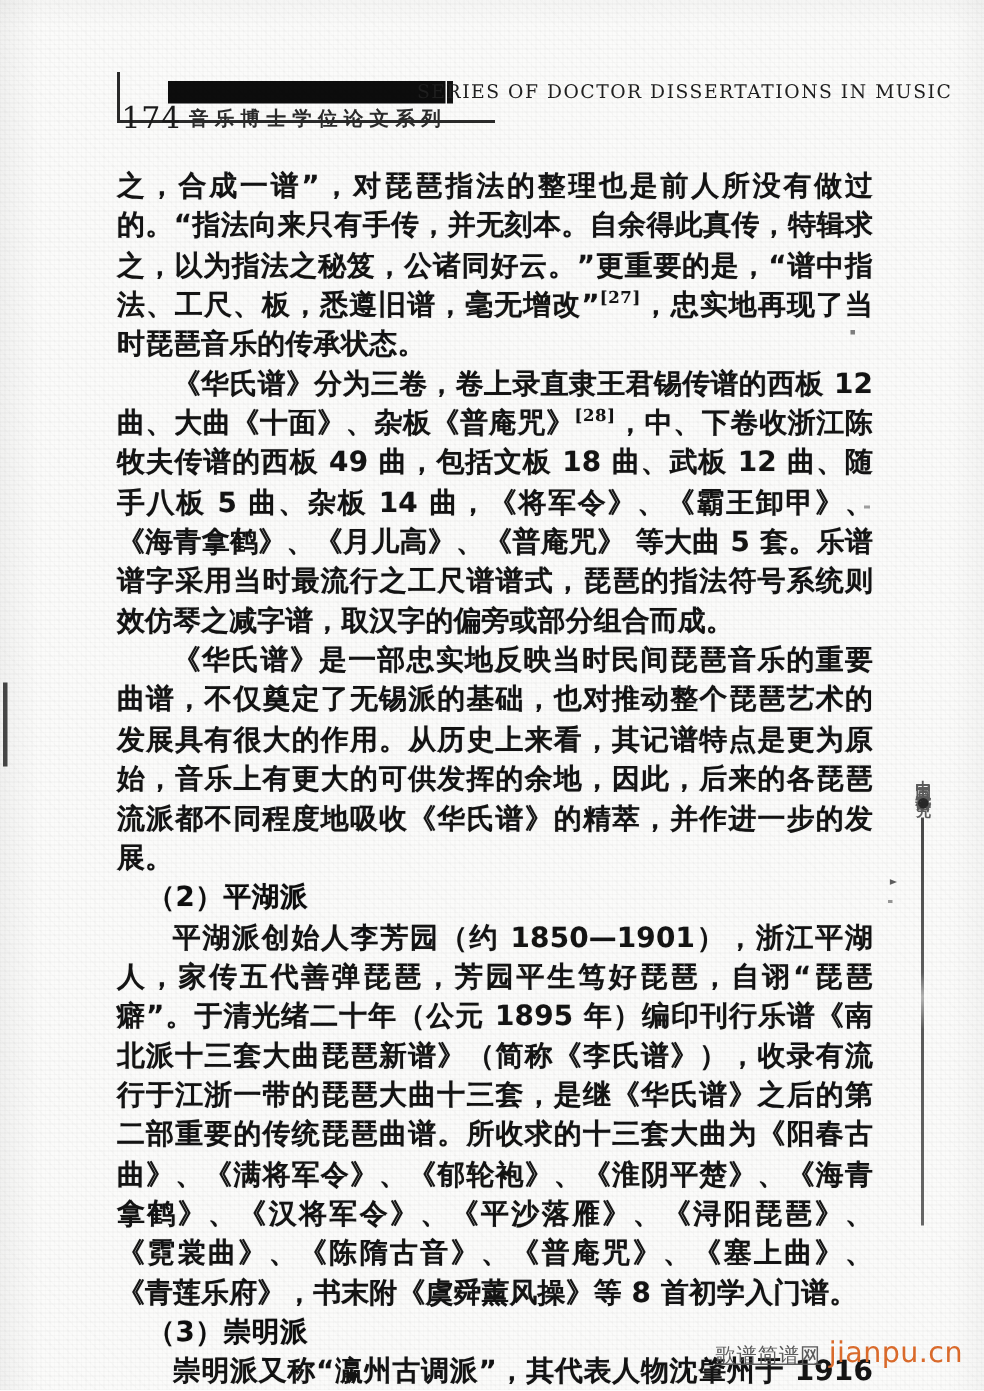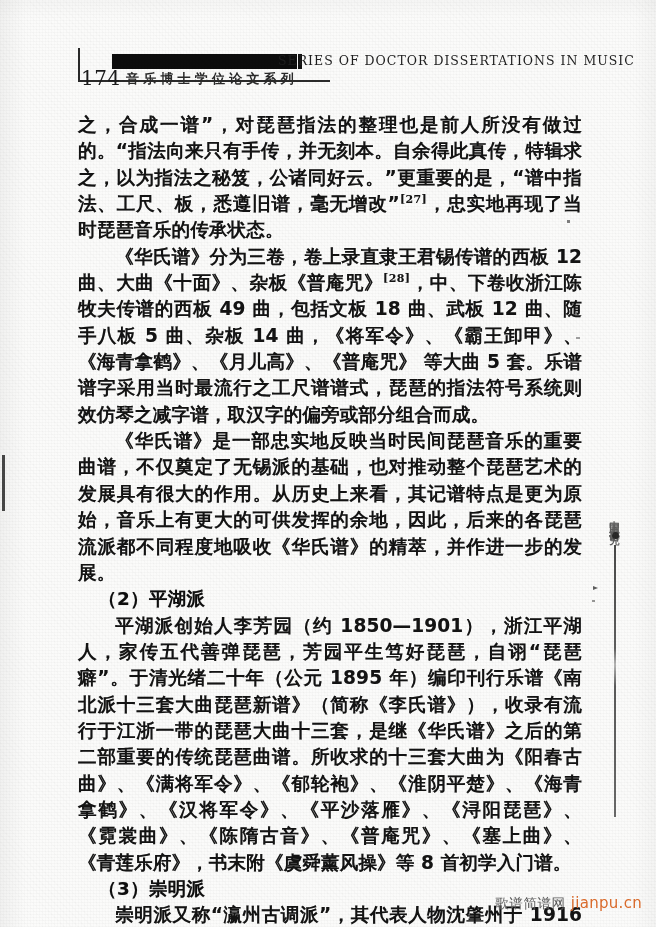--- a/index.html
+++ b/index.html
@@ -272,25 +272,26 @@
     align-items: baseline;
     gap: 5px;
     z-index: 7;
   }
 
   .watermark-cn {
     font-size: 13.5px;
     color: #5a5a5a;
     letter-spacing: 0.6px;
     font-weight: normal;
+    text-decoration: underline;
   }
 
   .watermark-url {
     font-family: "DejaVu Sans", "Liberation Sans", sans-serif;
-    font-size: 15px;
+    font-size: 19px;
     color: #d96a2b;
     letter-spacing: 0.3px;
     text-align: right;
   }
 </style>
 </head>
 <body>
 
 <div class="page">
 

